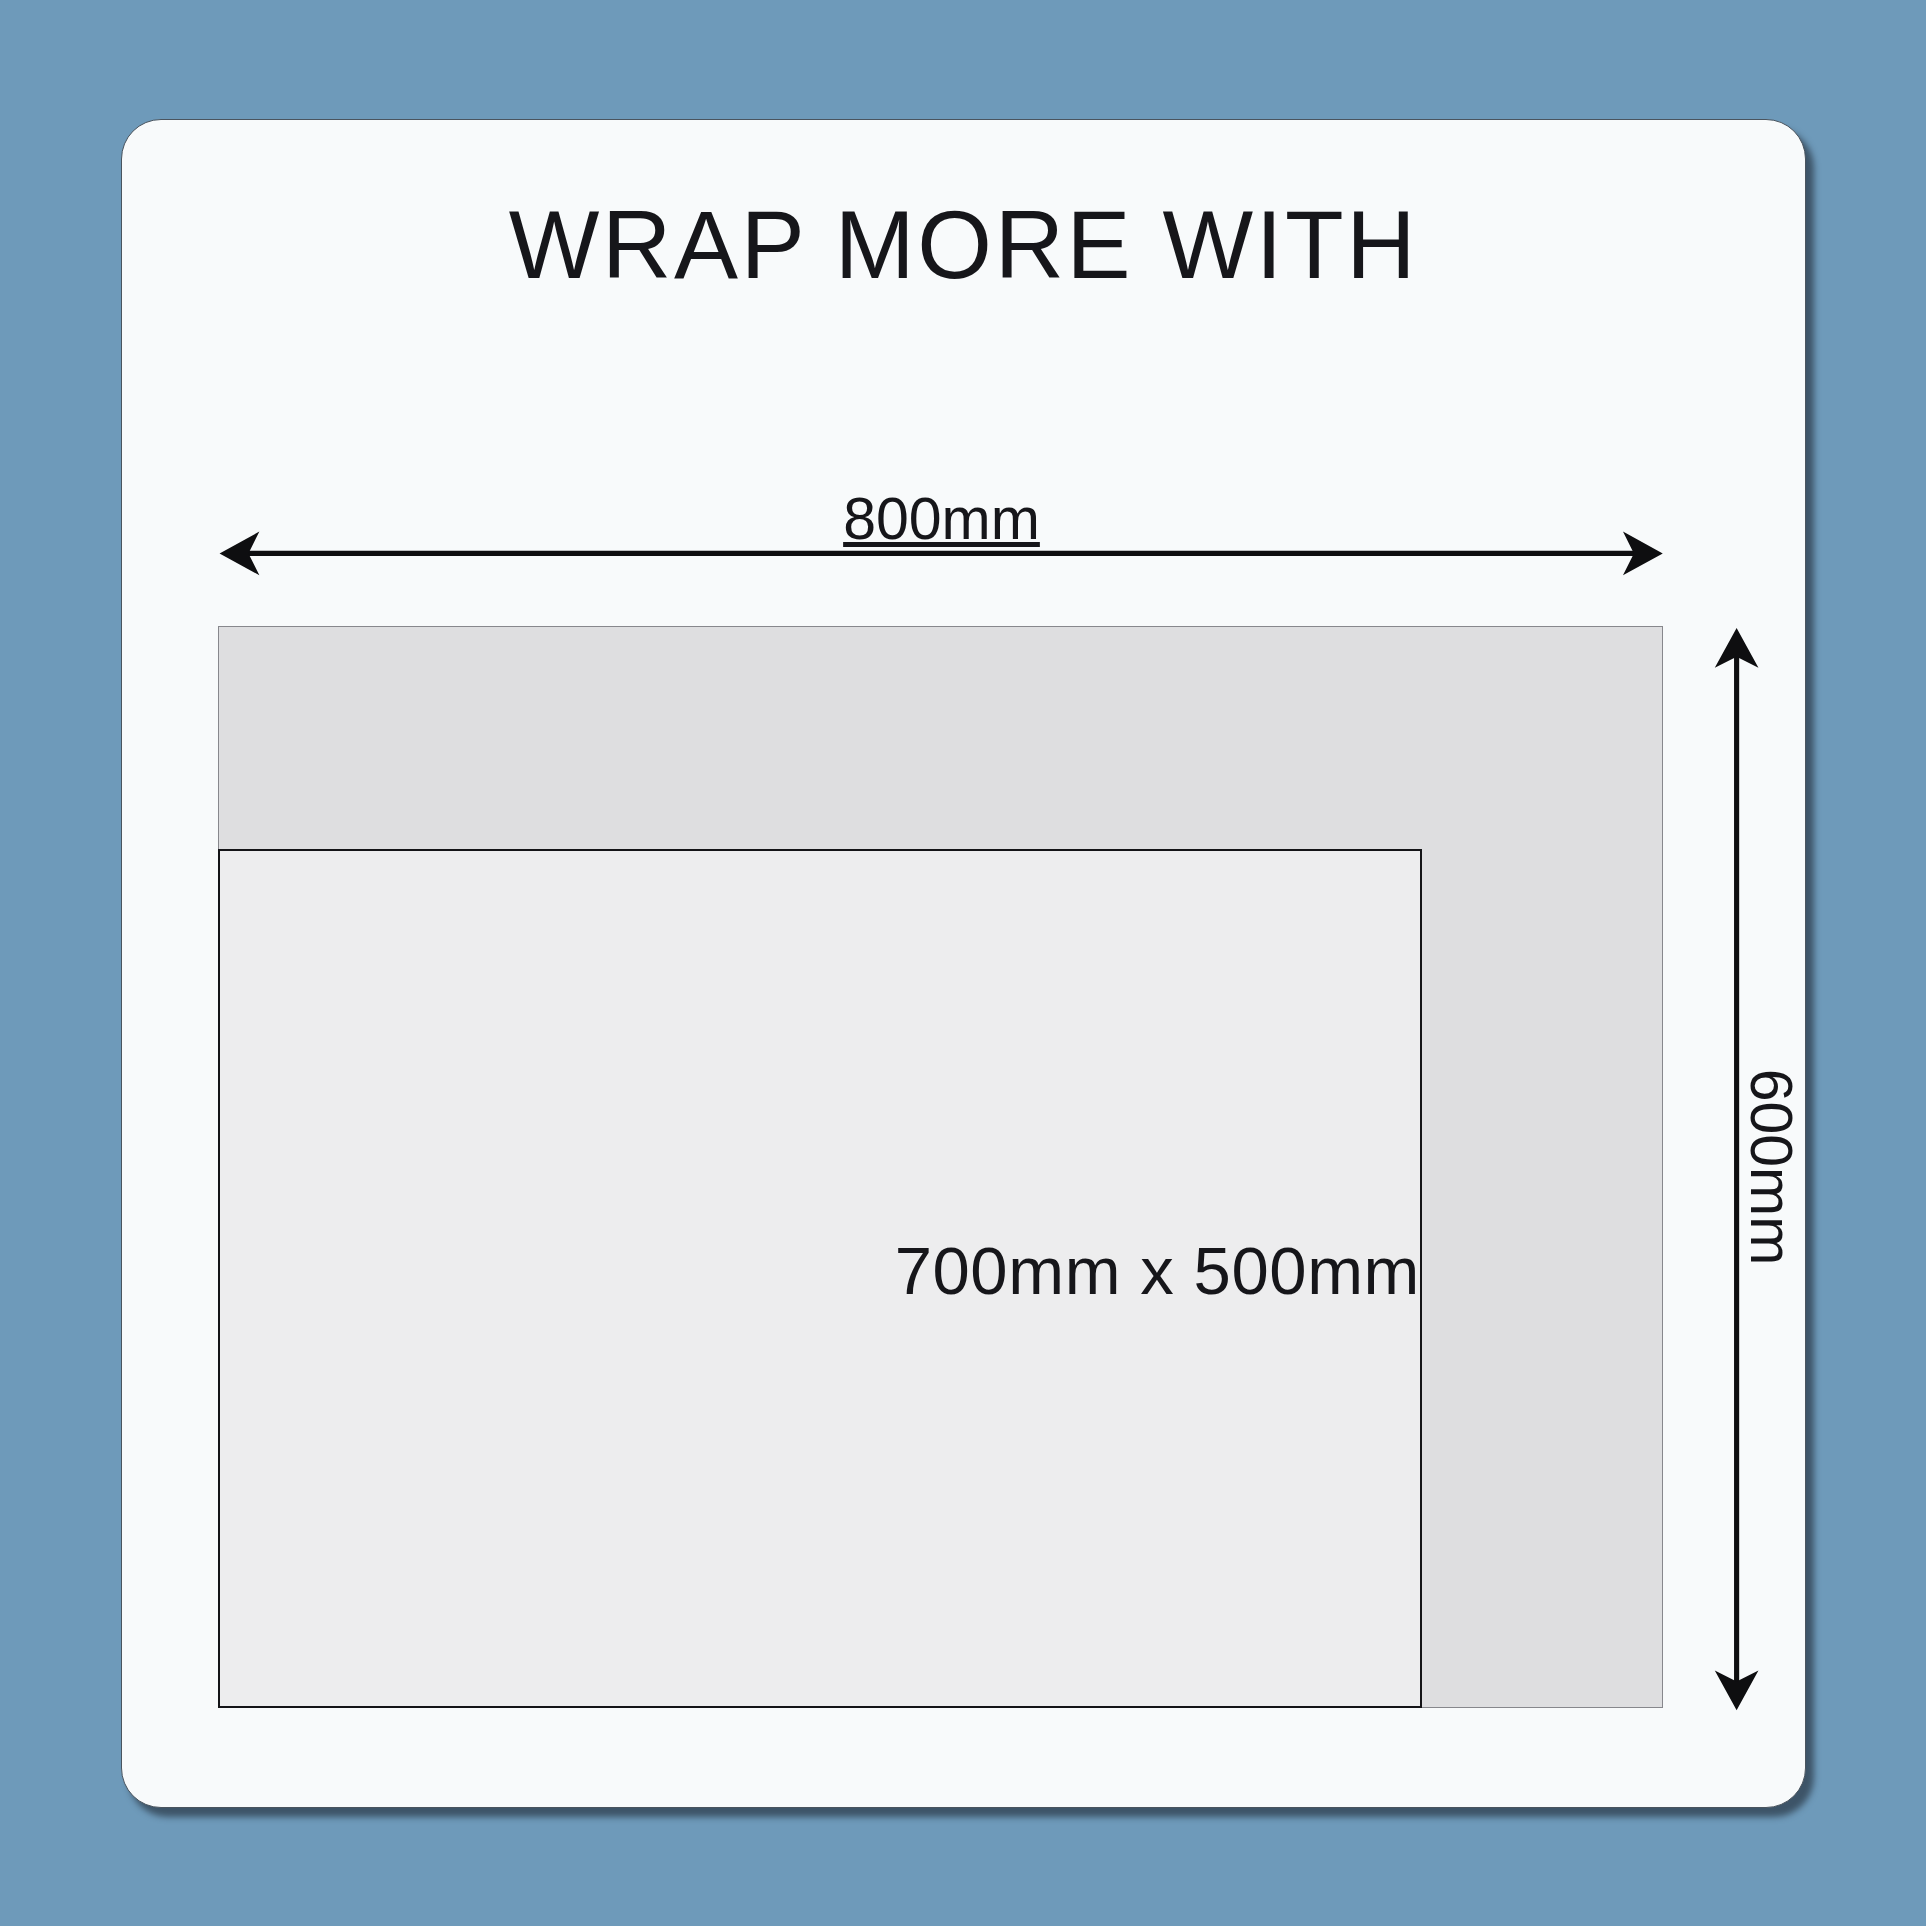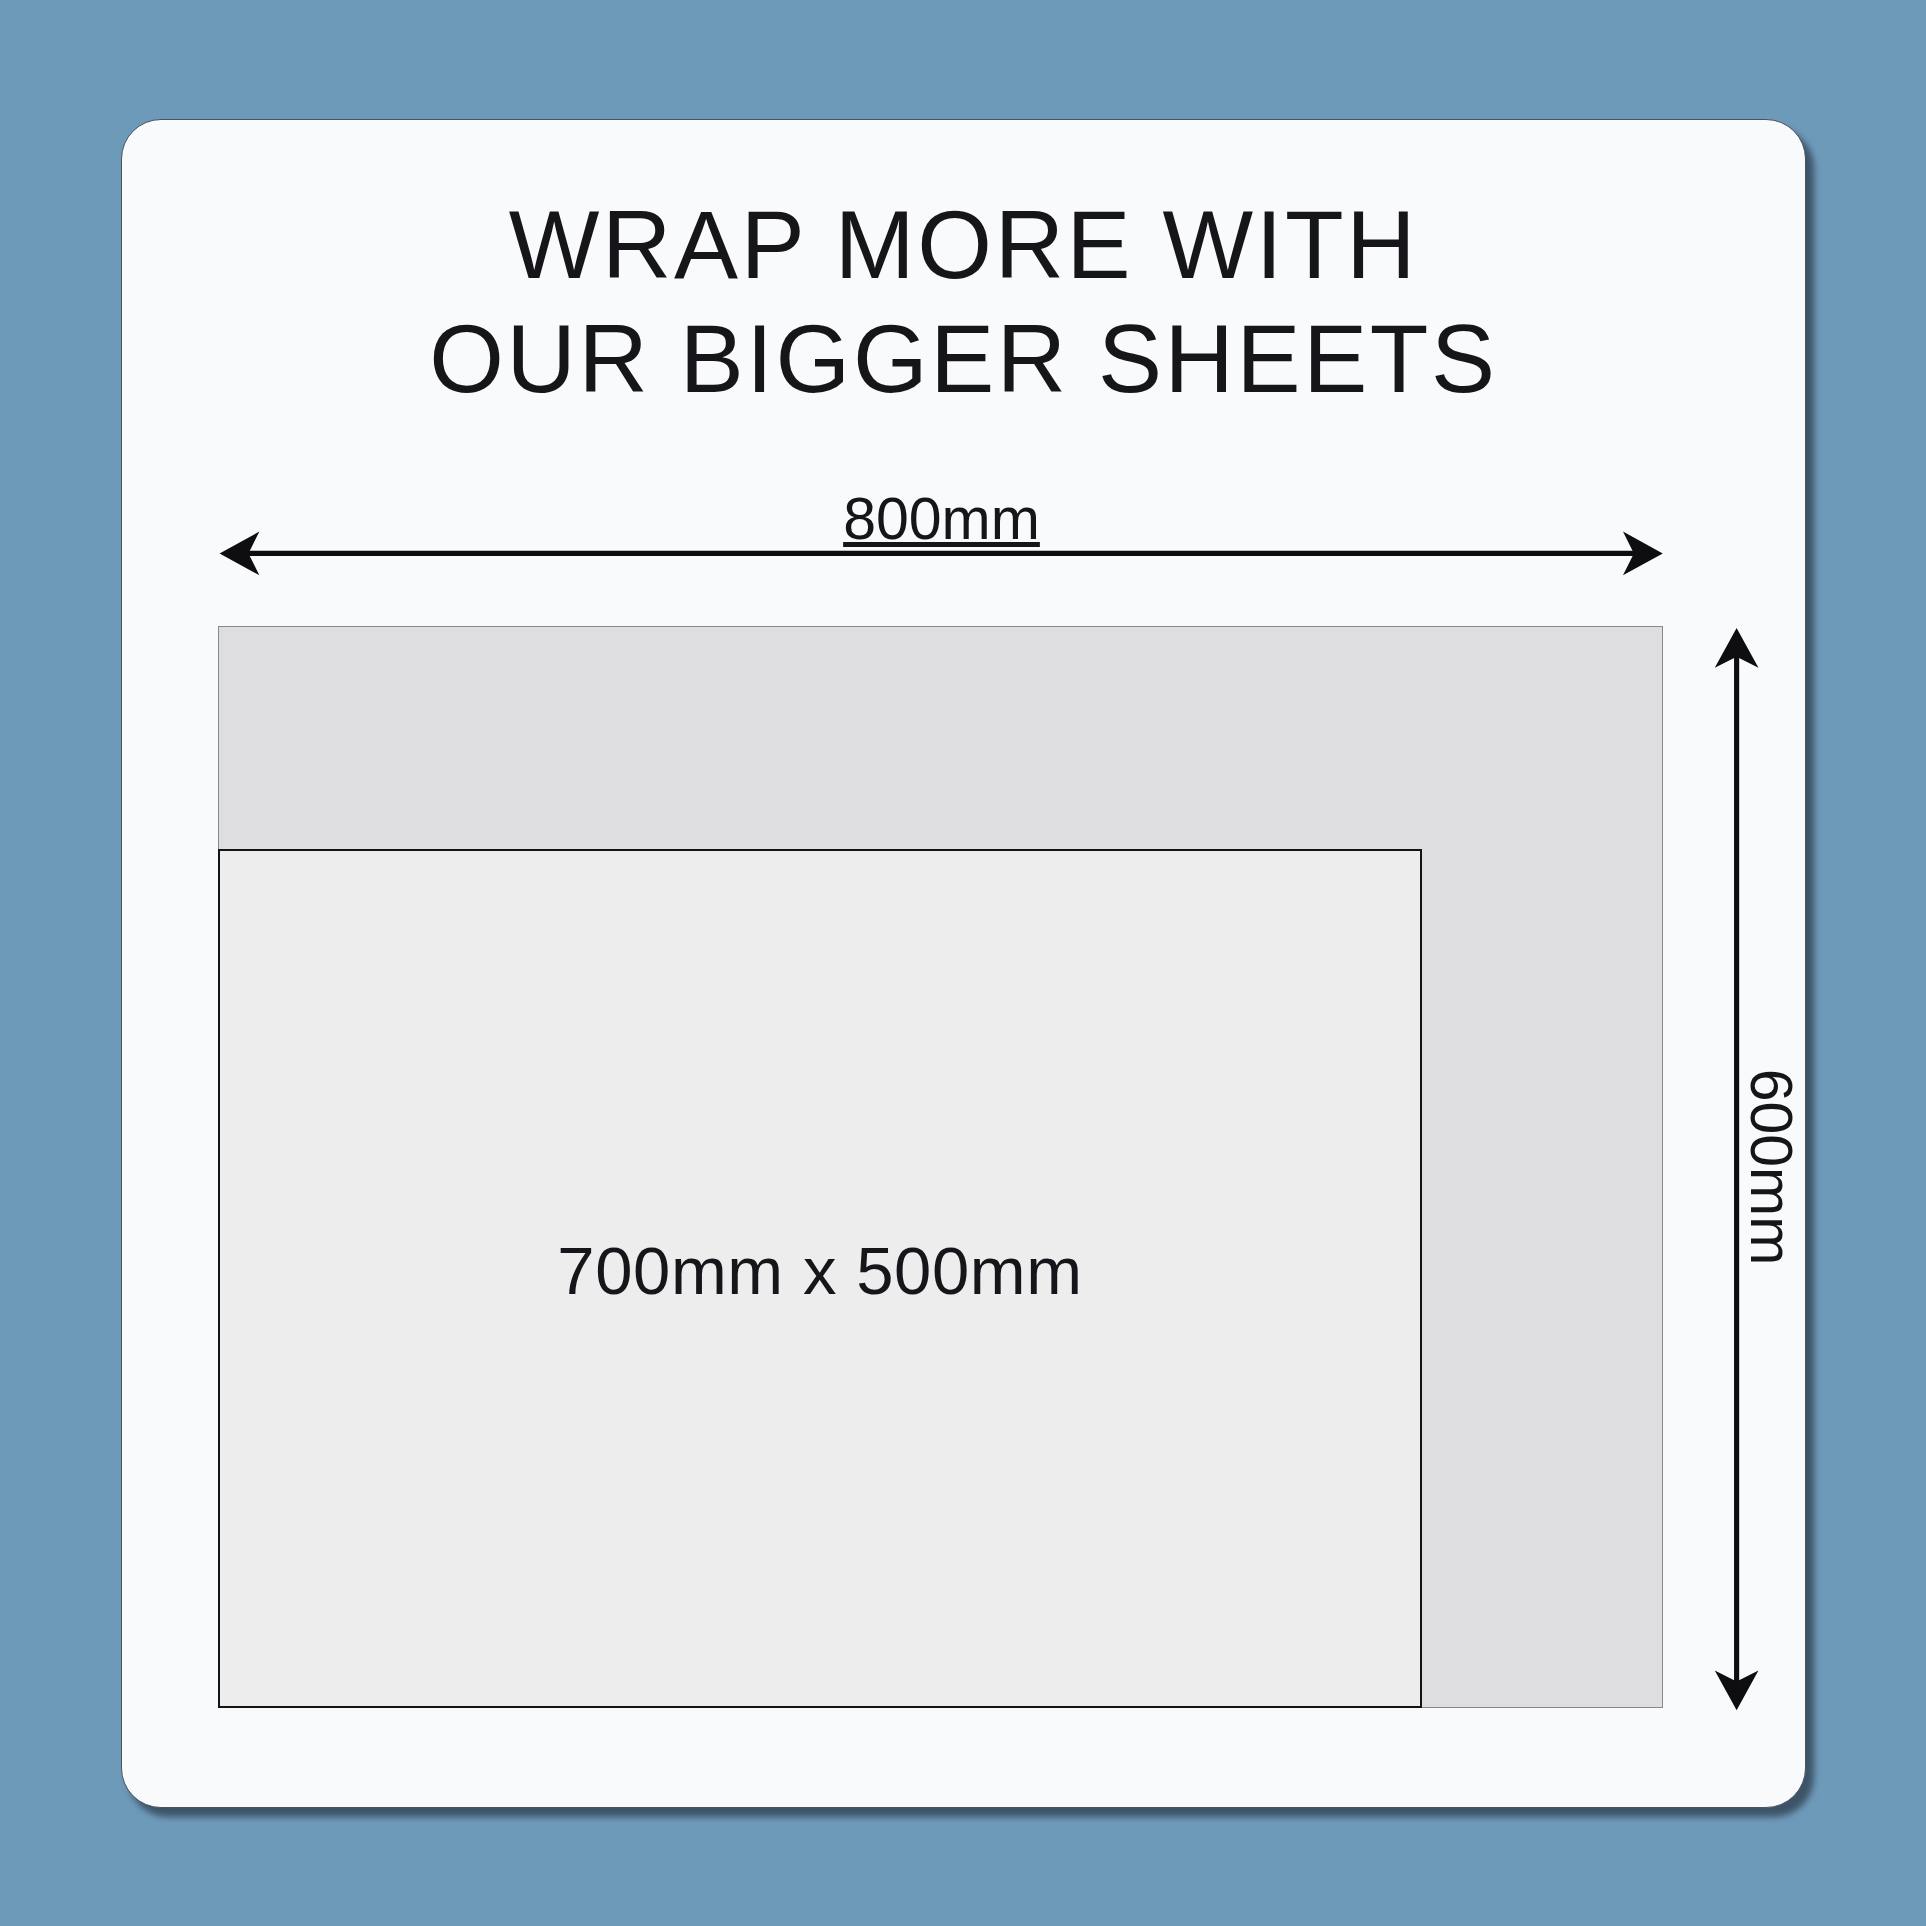--- a/index.html
+++ b/index.html
@@ -29,21 +29,21 @@
   .big-sheet{
     position:absolute;left:218px;top:626px;width:1445px;height:1082px;
     background:var(--big-sheet-fill);border:1.9px solid var(--big-sheet-border);
   }
   .std-sheet{
     position:absolute;left:218px;top:849px;width:1204px;height:859px;
     background:var(--standard-sheet-fill);border:2.6px solid var(--standard-sheet-border);
   }
   .std-label{
     position:absolute;left:0;right:0;top:384px;
-    text-align:center;font-size:67px;line-height:72px;font-weight:300;
+    text-align:right;font-size:67px;line-height:72px;font-weight:300;
     letter-spacing:0.6px;color:var(--text);
   }
   .dim-label-h{
     position:absolute;left:220px;top:487px;width:1443px;
     text-align:center;font-size:59px;line-height:64px;font-weight:300;color:var(--text);text-decoration:underline;
   }
   .dim-label-v{
     position:absolute;left:1771px;top:1167px;
     transform:translate(-50%,-50%) rotate(90deg);
     font-size:59px;line-height:64px;font-weight:300;white-space:nowrap;color:var(--text);
@@ -52,21 +52,20 @@
 </style>
 </head>
 <body>
 
 <div class="canvas">
 
   <div class="card"></div>
 
   <div class="title">
     <div>WRAP MORE WITH</div>
-    <div>OUR BIGGER SHEETS</div>
   </div>
 
   <div class="dim-label-h">800mm</div>
 
   <div class="big-sheet"></div>
 
   <div class="std-sheet">
     <div class="std-label">
       <div>700mm x 500mm</div>
     </div>

